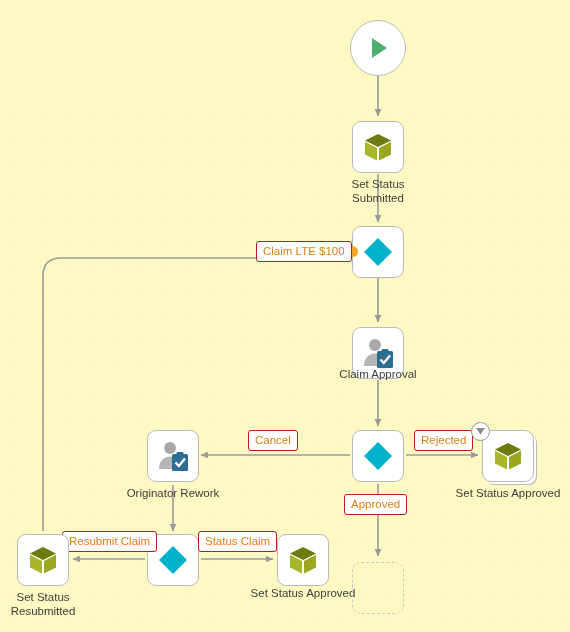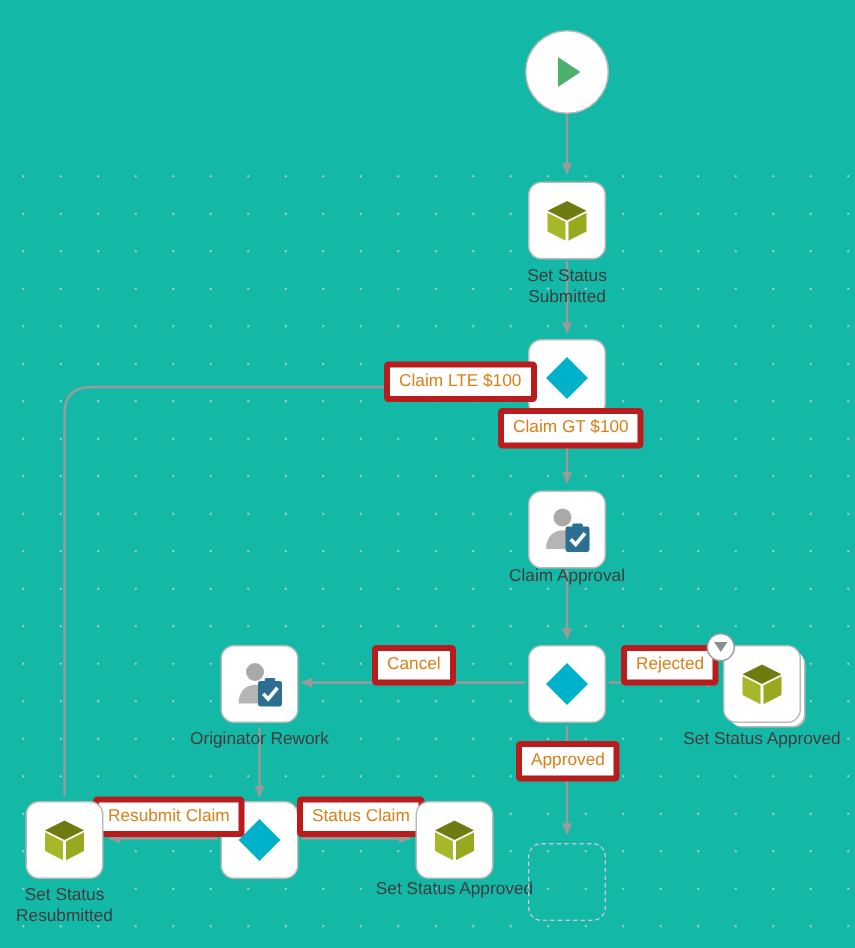--- a/index.html
+++ b/index.html
@@ -4,21 +4,21 @@
 <style>
   html, body {
     margin: 0;
     padding: 0;
     background: #ffffff;
   }
   #canvas {
     position: relative;
     width: 570px;
     height: 632px;
-    background: #14b8a6;
+    background: #fef9c3;
     font-family: "Liberation Sans", sans-serif;
     overflow: hidden;
   }
   
   #grid {
     position: absolute;
     left: 0;
     top: 103px;
     width: 570px;
     height: 529px;
@@ -88,21 +88,21 @@
     font-size: 11.5px;
     color: #3d3d3d;
     line-height: 13.5px;
     white-space: pre-line;
     pointer-events: none;
   }
 
   
   .edge-label {
     position: absolute;
-    border: 4px solid #b91c1c;
+    border: 1px solid #b91c1c;
     background: #ffffff;
     color: #d98018;
     font-size: 11.5px;
     line-height: 14px;
     padding: 2px 6px 3px 6px;
     border-radius: 3px;
     white-space: nowrap;
   }
 
   
@@ -182,32 +182,31 @@
   <div class="caption" style="left:318px; top:178px; width:120px;">Set Status
 Submitted</div>
 
   <div class="node gateway-box" style="left:352px; top:226px;">
     <svg width="34" height="34" viewBox="0 0 34 34">
       <path d="M17,3 L31,17 L17,31 L3,17 Z" fill="#00b2c9"></path>
     </svg>
   </div>
   <div class="dot-marker" style="left:347px; top:246px;"></div>
   <div class="edge-label" style="left:256px; top:241px;">Claim LTE $100</div>
-  <div class="edge-label" style="left:332px; top:272px;">Claim GT $100</div>
 
   <div class="node task" style="left:352px; top:327px;">
     <svg width="36" height="36" viewBox="0 0 36 36">
       <circle cx="15" cy="10" r="6" fill="#a9a9a9"></circle>
       <path d="M4,31 C4,22.5 9.5,18.5 15,18.5 C20.5,18.5 26,22.5 26,31 Z" fill="#b5b5b5"></path>
       <rect x="17" y="16" width="16" height="17" rx="1.6" fill="#2d6e93"></rect>
       <rect x="21.5" y="14" width="7" height="3.6" rx="1" fill="#2d6e93"></rect>
       <path d="M20.5,24.5 L23.8,28 L30,20.5" stroke="#ffffff" stroke-width="2.4" fill="none"></path>
     </svg>
   </div>
-  <div class="caption" style="left:318px; top:378px; width:120px;text-align:center;">Claim Approval</div>
+  <div class="caption" style="left:318px; top:368px; width:120px;text-align:center;">Claim Approval</div>
 
   <div class="node gateway-box" style="left:352px; top:430px;">
     <svg width="34" height="34" viewBox="0 0 34 34">
       <path d="M17,3 L31,17 L17,31 L3,17 Z" fill="#00b2c9"></path>
     </svg>
   </div>
   <div class="edge-label" style="left:248px; top:430px;">Cancel</div>
   <div class="edge-label" style="left:414px; top:430px;">Rejected</div>
   <div class="edge-label" style="left:344px; top:494px;">Approved</div>
 

